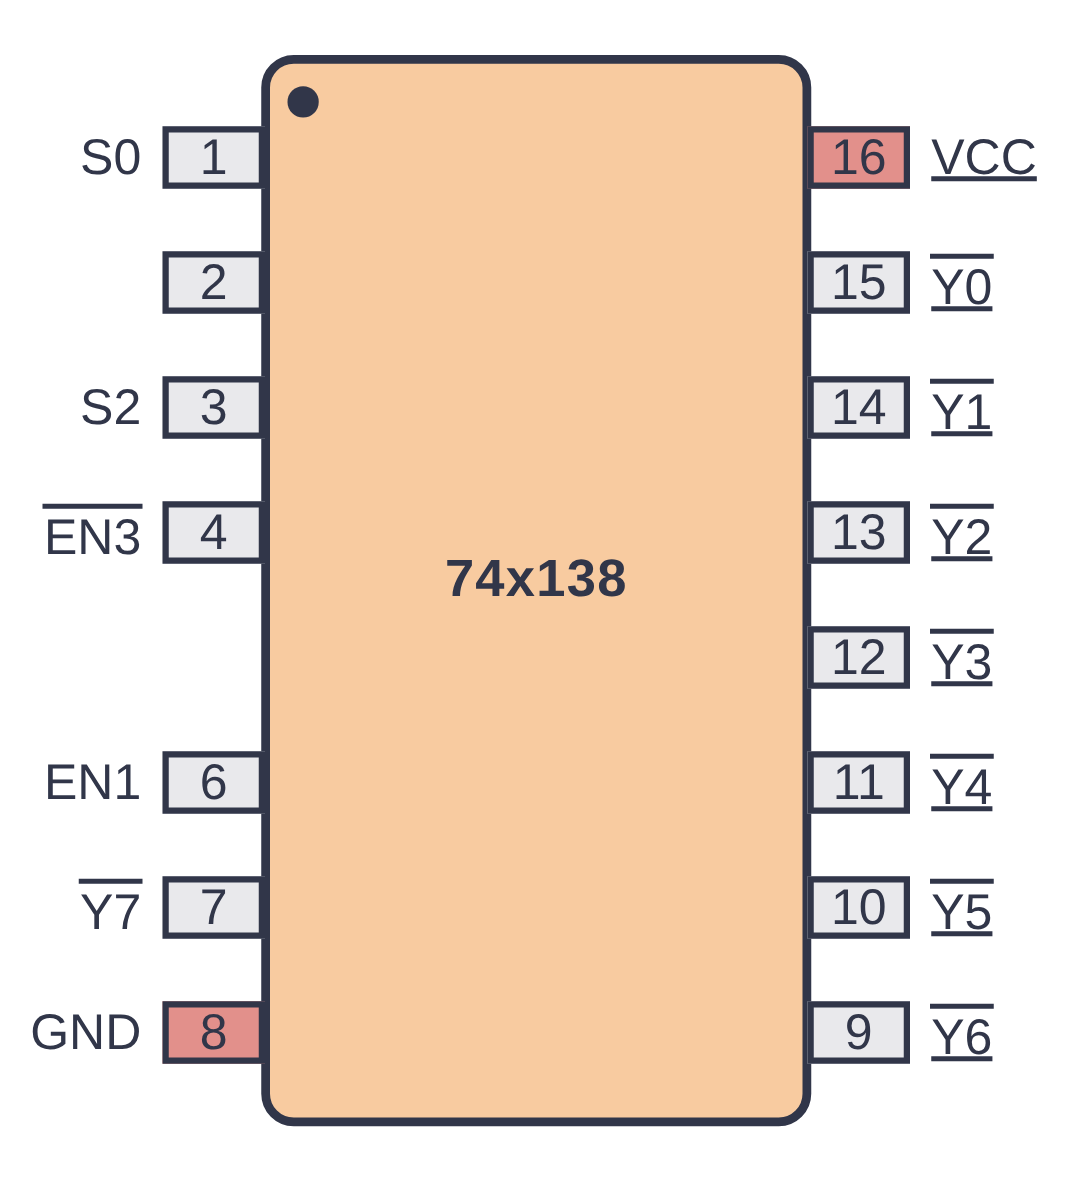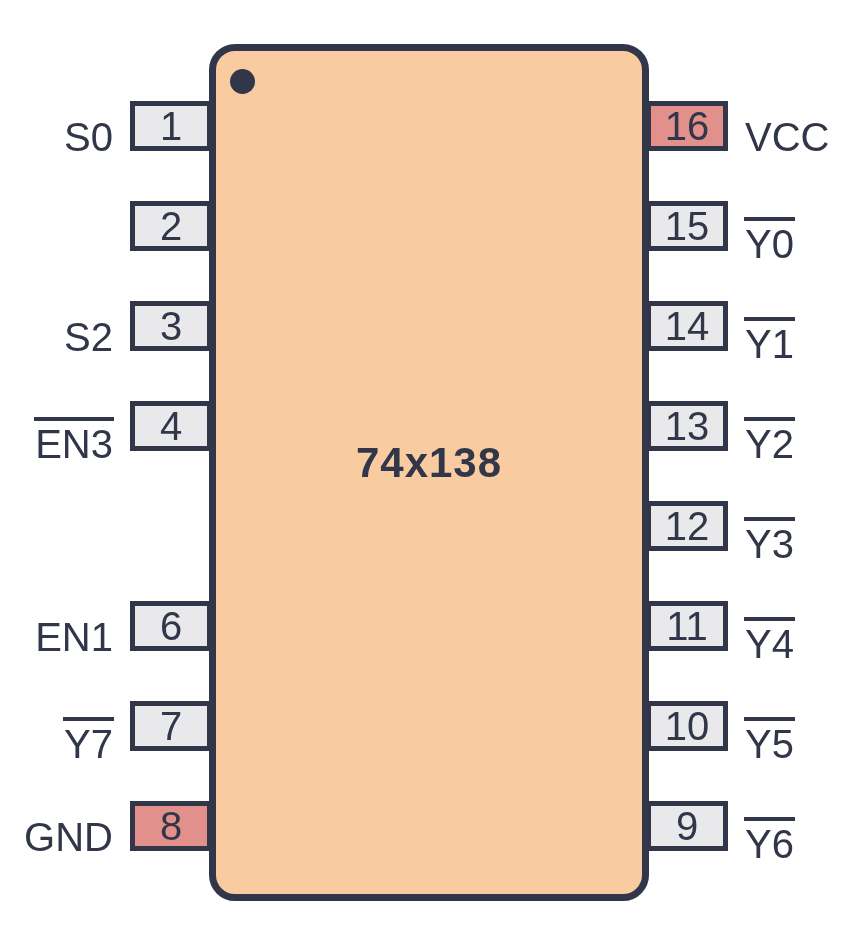--- a/index.html
+++ b/index.html
@@ -75,26 +75,27 @@
   }
   .pin-box.power { background: var(--power-fill); }
   .pin-box.side-left  { left: 130px; }
   .pin-box.side-right { left: 646px; }
   .num {
     font-size: 40px;
     line-height: 1;
   }
   .pin-label {
     position: absolute;
-    top: 16px;
+    top: 0;
     height: 50px;
     display: flex;
+    align-items: center;
   }
   .pin-label.side-left  { left: 0;    width: 114px; justify-content: flex-end; }
-  .pin-label.side-right { left: 744px; width: 112px; justify-content: flex-start; }
+  .pin-label.side-right { left: 744px; width: 112px; justify-content: flex-start; text-decoration: underline; }
   .lbl {
     font-size: 40px;
     line-height: 1;
     display: inline-block;
     padding: 0 1px;
   }
   .lbl.overline {
     border-top: 4px solid var(--outline);
     padding-top: 3px;
   }

